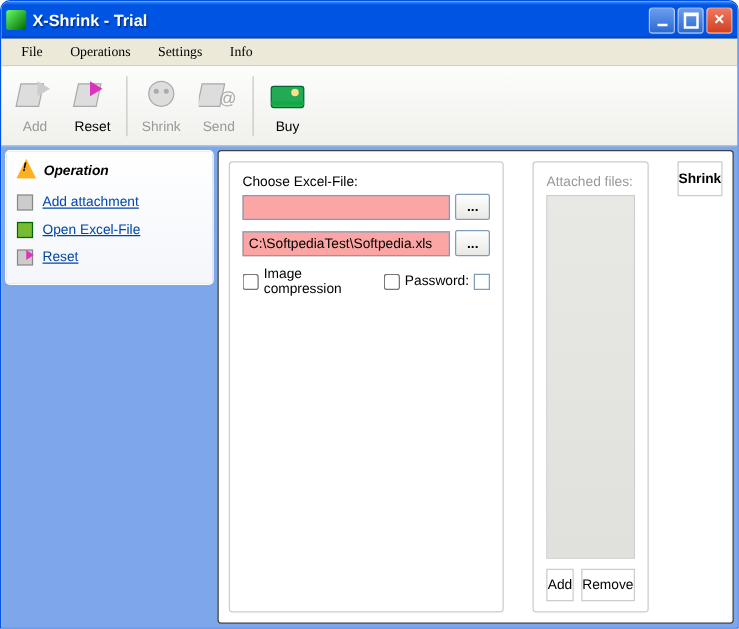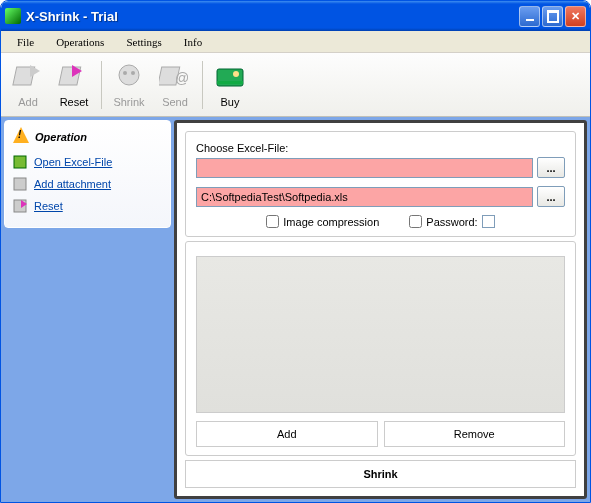--- a/index.html
+++ b/index.html
@@ -128,26 +128,26 @@
   padding: 3px 0;
   color: #0046aa;
   text-decoration: underline;
   cursor: pointer;
 }
 .side-link-icon { width:16px; height:16px; margin-right:5px; }
 
 .main {
   flex: 1;
   background: #fff;
-  border: 3px solid #404040;
+  border: 1px solid #404040;
   border-radius: 3px;
   display: flex;
-  flex-direction: column;
+  flex-direction: row;
   padding: 8px;
-  gap: 4px;
+  gap: 23px;
 }
 .group {
   border: 1px solid #ccc;
   border-radius: 3px;
   padding: 10px 10px 8px;
 }
 .field-label { margin-bottom: 3px; display:block; }
 .field-row { display:flex; gap:4px; margin-bottom:8px; align-items:center;}
 .text-input {
   flex: 1;
@@ -275,40 +275,40 @@
   </div>
 
   <div class="content">
     <div class="sidebar">
       <div class="side-panel">
         <div class="side-header">
           <div class="warn-icon"></div>
           <span>Operation</span>
         </div>
         <div class="side-links">
+          <div class="side-link">
+            <span class="side-link-icon">
+              <svg width="16" height="16">
+                  <rect x="1" y="2" width="12" height="12" fill="#ccc" stroke="#888"></rect>
+                </svg>
+            </span>
+            <span>Add attachment</span>
+          </div>
           <div class="side-link">
             <span class="side-link-icon">
               <svg width="16" height="16">
                   <rect x="1" y="2" width="12" height="12" fill="#7b3" stroke="#060"></rect>
                 </svg>
             </span>
             <span>Open Excel-File</span>
           </div>
           <div class="side-link">
             <span class="side-link-icon">
               <svg width="16" height="16">
                   <rect x="1" y="2" width="12" height="12" fill="#ccc" stroke="#888"></rect>
-                </svg>
-            </span>
-            <span>Add attachment</span>
-          </div>
-          <div class="side-link">
-            <span class="side-link-icon">
-              <svg width="16" height="16">
-                  <rect x="1" y="2" width="12" height="12" fill="#ccc" stroke="#888"></rect>
                   <path d="M14 6 L8 2 L8 10 Z" fill="#d3b"></path>
                 </svg>
             </span>
             <span>Reset</span>
           </div>
         </div>
       </div>
     </div>
 
     <div class="main">
@@ -329,20 +329,21 @@
           </label>
           <label class="checkbox">
             <input type="checkbox" style="">
             <span>Password:</span>
             <input class="pw-input" type="text" value="" style="">
           </label>
         </div>
       </div>
 
       <div class="group attach">
+        <span>Attached files:</span>
         <div class="attach-list"></div>
         <div class="attach-btns">
           <button class="flat-btn">Add</button>
           <button class="flat-btn">Remove</button>
         </div>
       </div>
 
       <button class="shrink-btn">Shrink</button>
     </div>
   </div>

